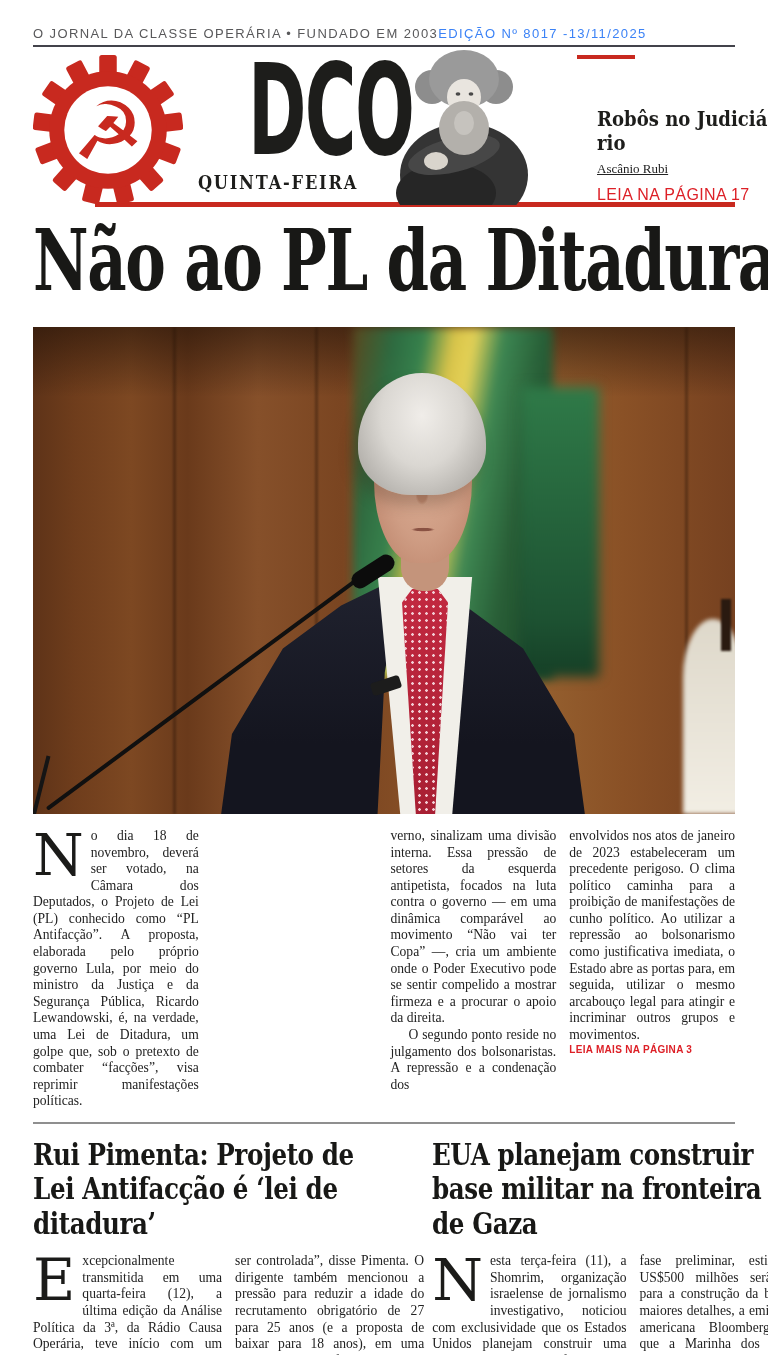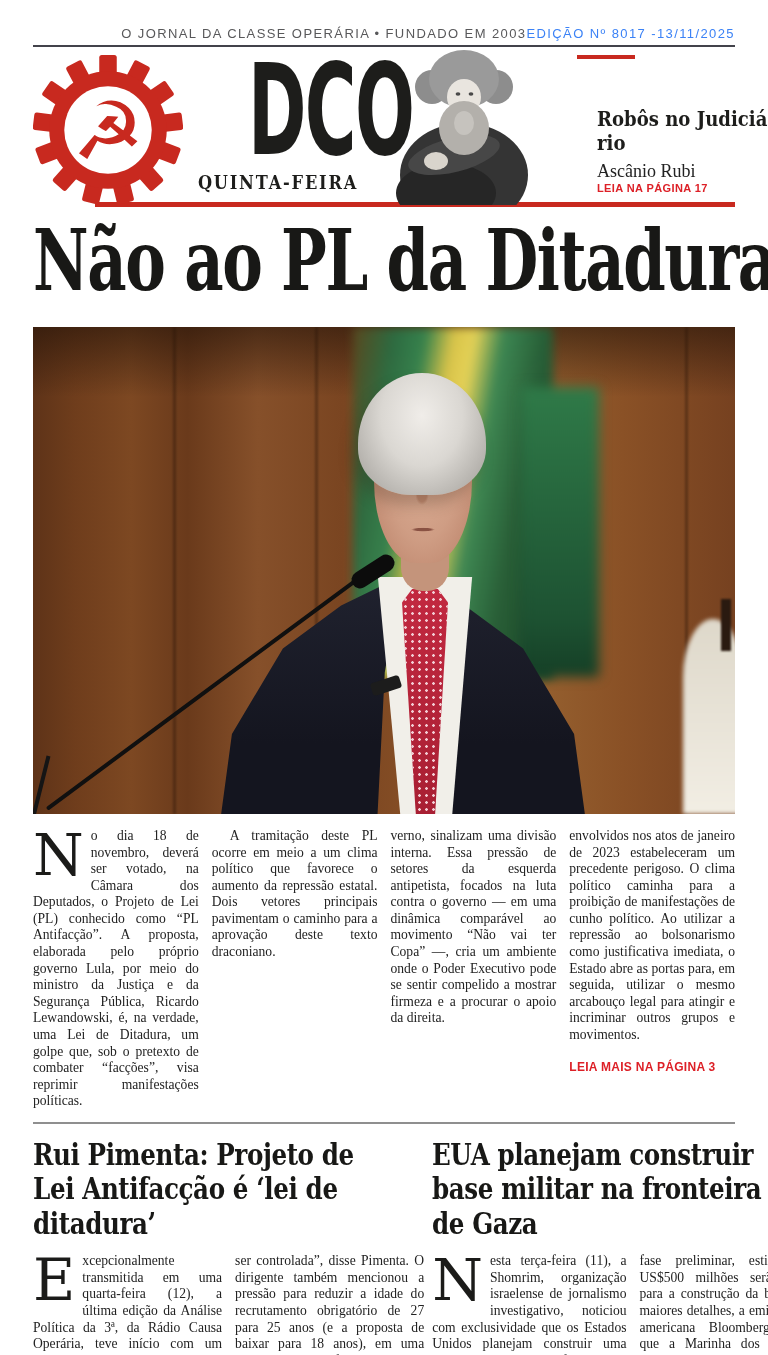--- a/index.html
+++ b/index.html
@@ -5,43 +5,43 @@
   * { margin:0; padding:0; box-sizing:border-box; }
   html,body { background:#ffffff; }
   .page {
     position:relative; width:768px; height:1355px; margin:0 auto;
     background:#fff; overflow:hidden; color:#1d1d1b;
     font-family:"Liberation Serif", serif;
   }
   .content { margin:0 33px; position:relative; }
 
   
-  .topbar { padding-top:26px; display:flex; justify-content:flex-end; align-items:flex-end;
+  .topbar { padding-top:26px; display:flex; justify-content:flex-start; align-items:flex-end;
     font-family:"Liberation Sans", sans-serif; font-size:13px; letter-spacing:1.4px; }
   .tagline { color:#58585a; }
   .edition { color:#3b82f6; }
   .topbar-rule { height:2px; background:#43434b; margin-top:4px; }
   .edition-underline { position:absolute; left:544px; top:55px; width:58px; height:4px; background:#c8291f; }
 
   
   .masthead { position:relative; height:150px; margin-top:8px; }
   .logo { position:absolute; left:0; top:0; width:150px; height:150px; }
   .dco-wrap { position:absolute; left:150px; top:-4px; width:190px; text-align:center; }
   .dco { display:inline-block; font-family:"DejaVu Sans", sans-serif; font-weight:bold;
     font-size:126px; line-height:0.96; letter-spacing:-3px; color:#1d1d1b;
     transform:scaleX(0.56); transform-origin:center top; white-space:nowrap; }
   .weekday { font-family:"DejaVu Serif", serif; font-weight:bold; font-size:18px;
     letter-spacing:2px; margin-top:0px; display:inline-block; transform:scaleX(0.9); }
   .marx { position:absolute; left:333px; top:-12px; width:206px; height:162px; }
   .teaser { position:absolute; left:564px; top:52px; width:170px; }
   .teaser-title { font-family:"DejaVu Serif", serif; font-weight:bold; font-size:21px;
     line-height:1.12; transform:scaleX(0.86); transform-origin:left top; }
-  .teaser-byline { font-size:18px; margin-top:7px; color:#222; }
-  .teaser-link { font-family:"Liberation Sans", sans-serif; font-weight:bold; font-size:11px;
-    color:#dd2027; letter-spacing:0.4px; margin-top:0; }
+  .teaser-byline { font-size:13px; margin-top:7px; color:#222;text-decoration:underline; }
+  .teaser-link { font-family:"Liberation Sans", sans-serif; font-weight:normal; font-size:16px;
+    color:#dd2027; letter-spacing:0.4px; margin-top:9px; }
   .masthead-rule { height:5px; background:#c8291f; margin-left:62px; margin-top:-3px; }
 
   .hl-line { display:block; white-space:nowrap; }
 
   
   .lead-headline { margin-top:12px; white-space:nowrap;
     font-family:"DejaVu Serif", serif; font-weight:bold; font-size:84px; line-height:1.0;
     letter-spacing:-2px; color:#181816; transform:scaleX(0.725); transform-origin:left center; }
 
   
@@ -94,22 +94,22 @@
   .mic-head { position:absolute; left:316px; top:236px; width:48px; height:17px; background:#0c0c0c;
     border-radius:9px; transform:rotate(-33deg); }
 
   
   .article { margin-top:14px; display:grid; grid-template-columns:repeat(4,1fr); column-gap:13px;
     font-size:13.6px; line-height:1.22; text-align:justify; color:#222; min-height:172px; }
   .article p, .story-body p { margin:0; }
   p.ind { text-indent:18px; }
   .dropcap { float:left; font-family:"DejaVu Serif", serif; font-size:58px; line-height:48px;
     padding:3px 7px 0 0; color:#1b1b19; }
-  .read-more { font-family:"Liberation Sans", sans-serif; font-weight:bold; font-size:12px;
-    letter-spacing:0.3px; color:#dd2027; margin-top:16px; }
+  .read-more { font-family:"Liberation Sans", sans-serif; font-weight:bold; font-size:10px;
+    letter-spacing:0.3px; color:#dd2027; }
 
   .divider { height:2px; background:#8f8f8f; margin-top:12px; }
 
   
   .bottom { margin-top:14px; display:grid; grid-template-columns:1fr 1fr; column-gap:8px; }
   .story-headline { font-family:"DejaVu Serif", serif; font-weight:bold; font-size:30px;
     line-height:1.15; letter-spacing:-0.5px; color:#181816;
     transform:scaleX(0.82); transform-origin:left top; margin-bottom:10px; }
   .story-body { display:grid; grid-template-columns:1fr 1fr; column-gap:13px;
     font-size:13.6px; line-height:1.22; text-align:justify; color:#222; margin-top:12px; }
@@ -201,24 +201,24 @@
       <div class="mic-stand"></div>
       <div class="mic-arm"></div>
       <div class="mic-head"></div>
     </div>
 
     <div class="article">
       <div>
           <p class="cont"><span class="dropcap">N</span>o dia 18 de novembro, deverá ser votado, na Câmara dos Deputados, o Projeto de Lei (PL) conhecido como “PL Antifacção”. A proposta, elaborada pelo próprio governo Lula, por meio do ministro da Justiça e da Segurança Pública, Ricardo Lewandowski, é, na verdade, uma Lei de Ditadura, um golpe que, sob o pretexto de combater “facções”, visa reprimir manifestações políticas.</p>
         </div>
       <div>
-          <p class="ind">A tramitação deste PL ocorre em meio a um clima político que favorece o aumento da repressão estatal. Dois vetores principais pavimentam o caminho para a aprovação deste texto draconiano.</p>
         </div>
       <div>
           <p class="cont">verno, sinalizam uma divisão interna. Essa pressão de setores da esquerda antipetista, focados na luta contra o governo — em uma dinâmica comparável ao movimento “Não vai ter Copa” —, cria um ambiente onde o Poder Executivo pode se sentir compelido a mostrar firmeza e a procurar o apoio da direita.</p>
+          <p class="ind">O segundo ponto reside no julgamento dos bolsonaristas. A repressão e a condenação dos</p>
         </div>
       <div>
           <p class="cont">envolvidos nos atos de janeiro de 2023 estabeleceram um precedente perigoso. O clima político caminha para a proibição de manifestações de cunho político. Ao utilizar a repressão ao bolsonarismo como justificativa imediata, o Estado abre as portas para, em seguida, utilizar o mesmo arcabouço legal para atingir e incriminar outros grupos e movimentos.</p>
           <div class="read-more">LEIA MAIS NA PÁGINA 3</div>
         </div>
     </div>
 
     <div class="divider"></div>
 
     <div class="bottom">

